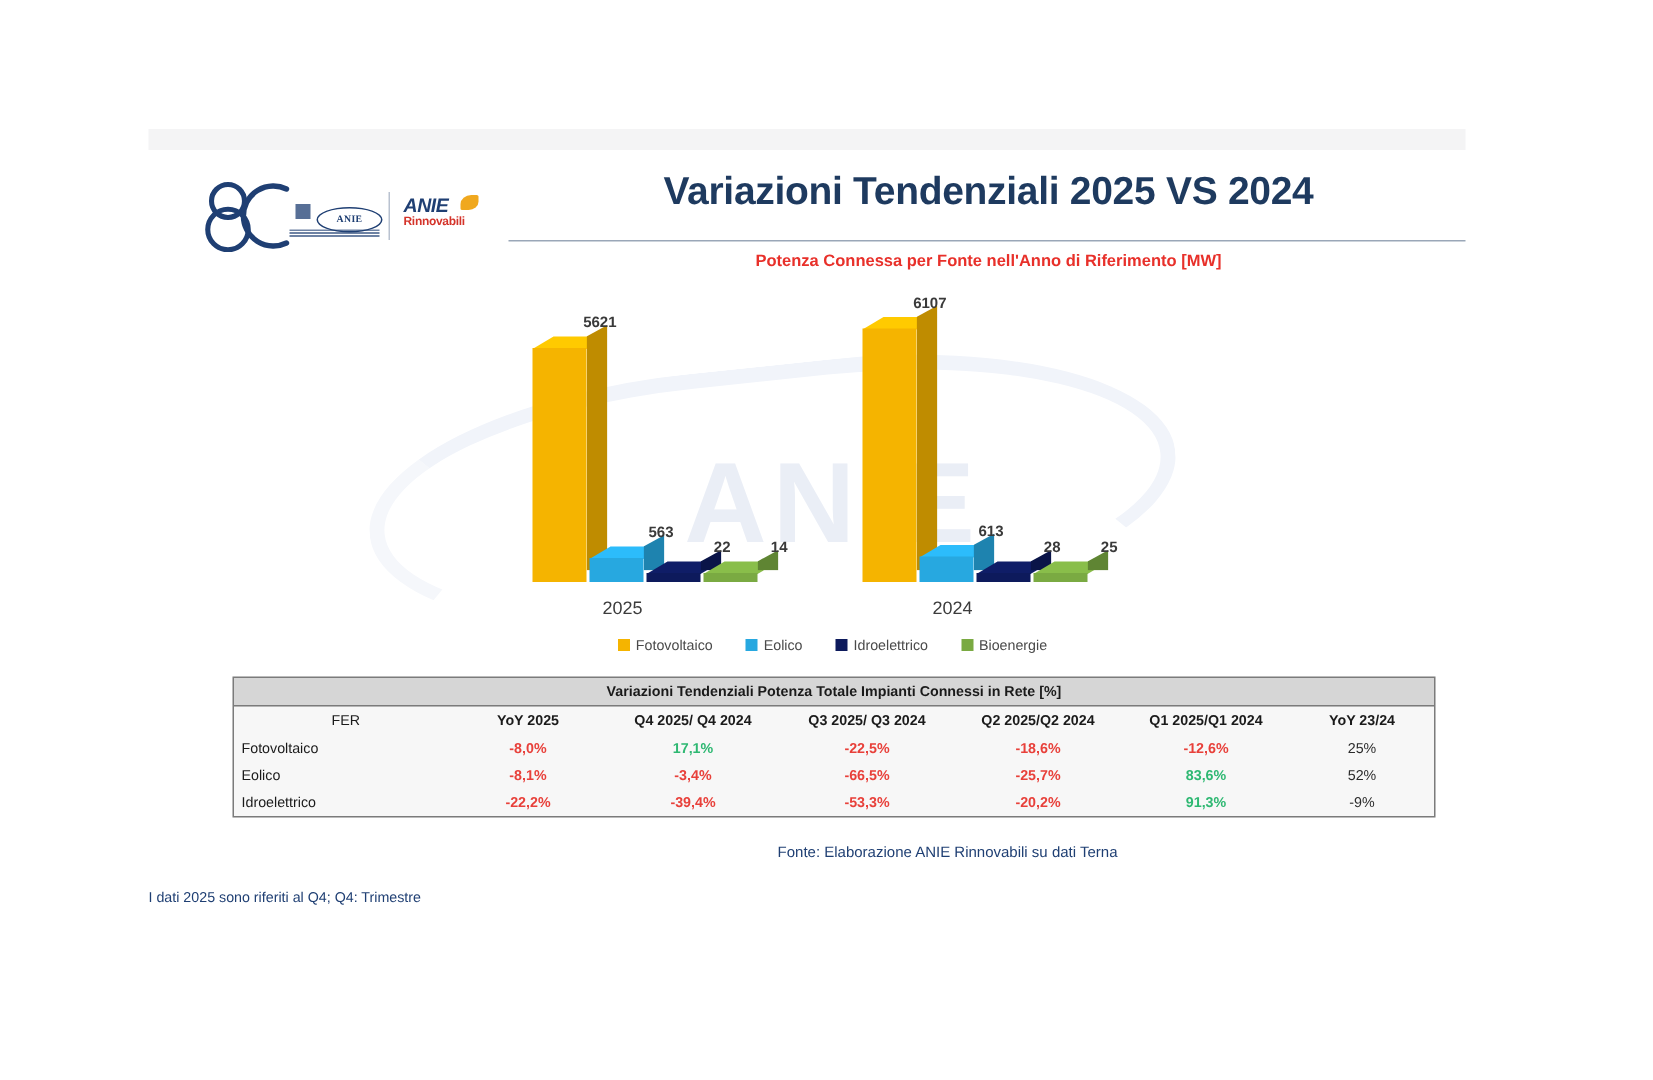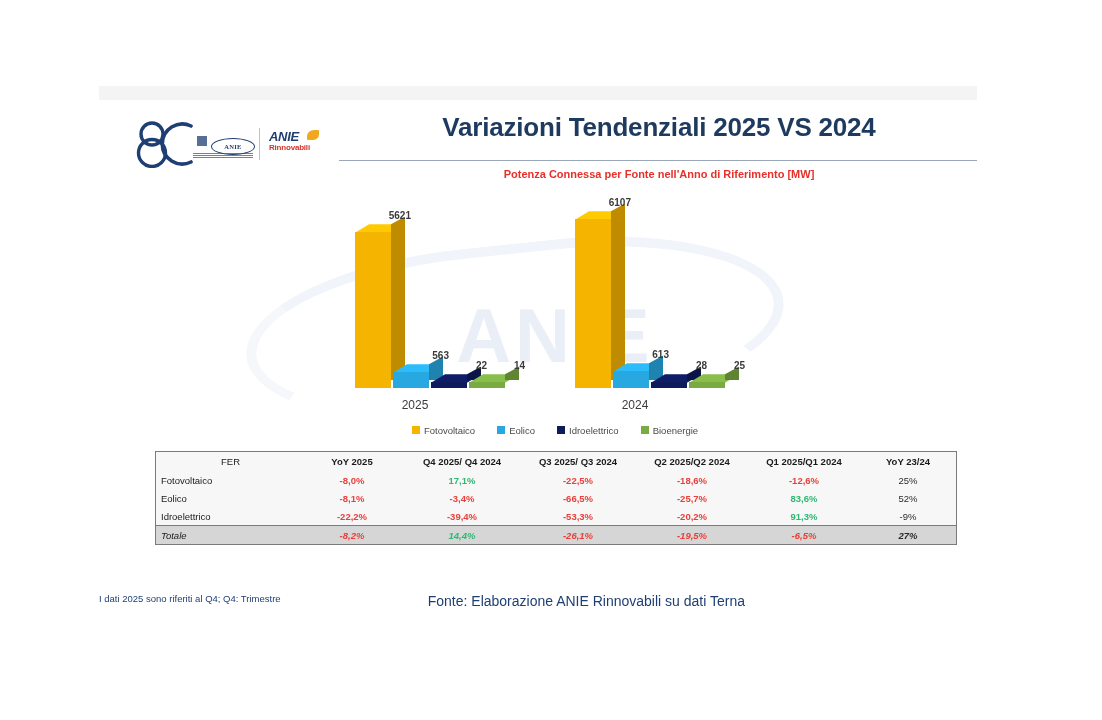--- a/index.html
+++ b/index.html
@@ -160,21 +160,21 @@
   tr.last-data td{border-bottom:1px solid #7b7b7b;}
   .neg{color:#e8403a;font-weight:bold;}
   .pos{color:#2eb872;font-weight:bold;}
   .neutral{color:#2b2b2b;}
 
   
   .footer-left{
     position:absolute;left:99px;top:593px;font-size:9.5px;color:#1f3f73;
   }
   .footer-right{
-    position:absolute;right:125px;top:593px;font-size:14px;color:#1f3f73;padding-left:28px;
+    position:absolute;right:125px;top:563px;font-size:10px;color:#1f3f73;padding-left:28px;
   }
 </style>
 </head>
 <body>
 
 <div class="slide">
 
   <div class="top-band"></div>
 
   <div class="header">
@@ -293,20 +293,23 @@
       <colgroup>
         <col style="width:18%">
           <col style="width:13%">
           <col style="width:14.5%">
         <col style="width:14.5%">
           <col style="width:14%">
           <col style="width:14%">
           <col style="width:12%">
       </colgroup>
       <thead>
+        <tr class="tbl-title">
+          <td colspan="7">Variazioni Tendenziali Potenza Totale Impianti Connessi in Rete [%]</td>
+        </tr>
         <tr class="hdr" id="hdr-row">
             <td class="fer">FER</td>
             <td>YoY 2025</td>
             <td>Q4 2025/ Q4 2024</td>
             <td>Q3 2025/ Q3 2024</td>
             <td>Q2 2025/Q2 2024</td>
             <td>Q1 2025/Q1 2024</td>
             <td>YoY 23/24</td>
           </tr>
       </thead>
@@ -331,29 +334,20 @@
           </tr>
           <tr>
             <td class="lbl">Idroelettrico</td>
             <td class="neg">-22,2%</td>
             <td class="neg">-39,4%</td>
             <td class="neg">-53,3%</td>
             <td class="neg">-20,2%</td>
             <td class="pos">91,3%</td>
             <td class="neutral">-9%</td>
           </tr>
-          <tr class="totale">
-            <td class="lbl">Totale</td>
-            <td class="neg">-8,2%</td>
-            <td class="pos">14,4%</td>
-            <td class="neg">-26,1%</td>
-            <td class="neg">-19,5%</td>
-            <td class="neg">-6,5%</td>
-            <td class="neutral">27%</td>
-          </tr>
         </tbody>
     </table>
   </div>
 
   <div class="footer-left">I dati 2025 sono riferiti al Q4; Q4: Trimestre</div>
   <div class="footer-right">Fonte: Elaborazione ANIE Rinnovabili su dati Terna</div>
 
 </div>
 
 </body></html>

